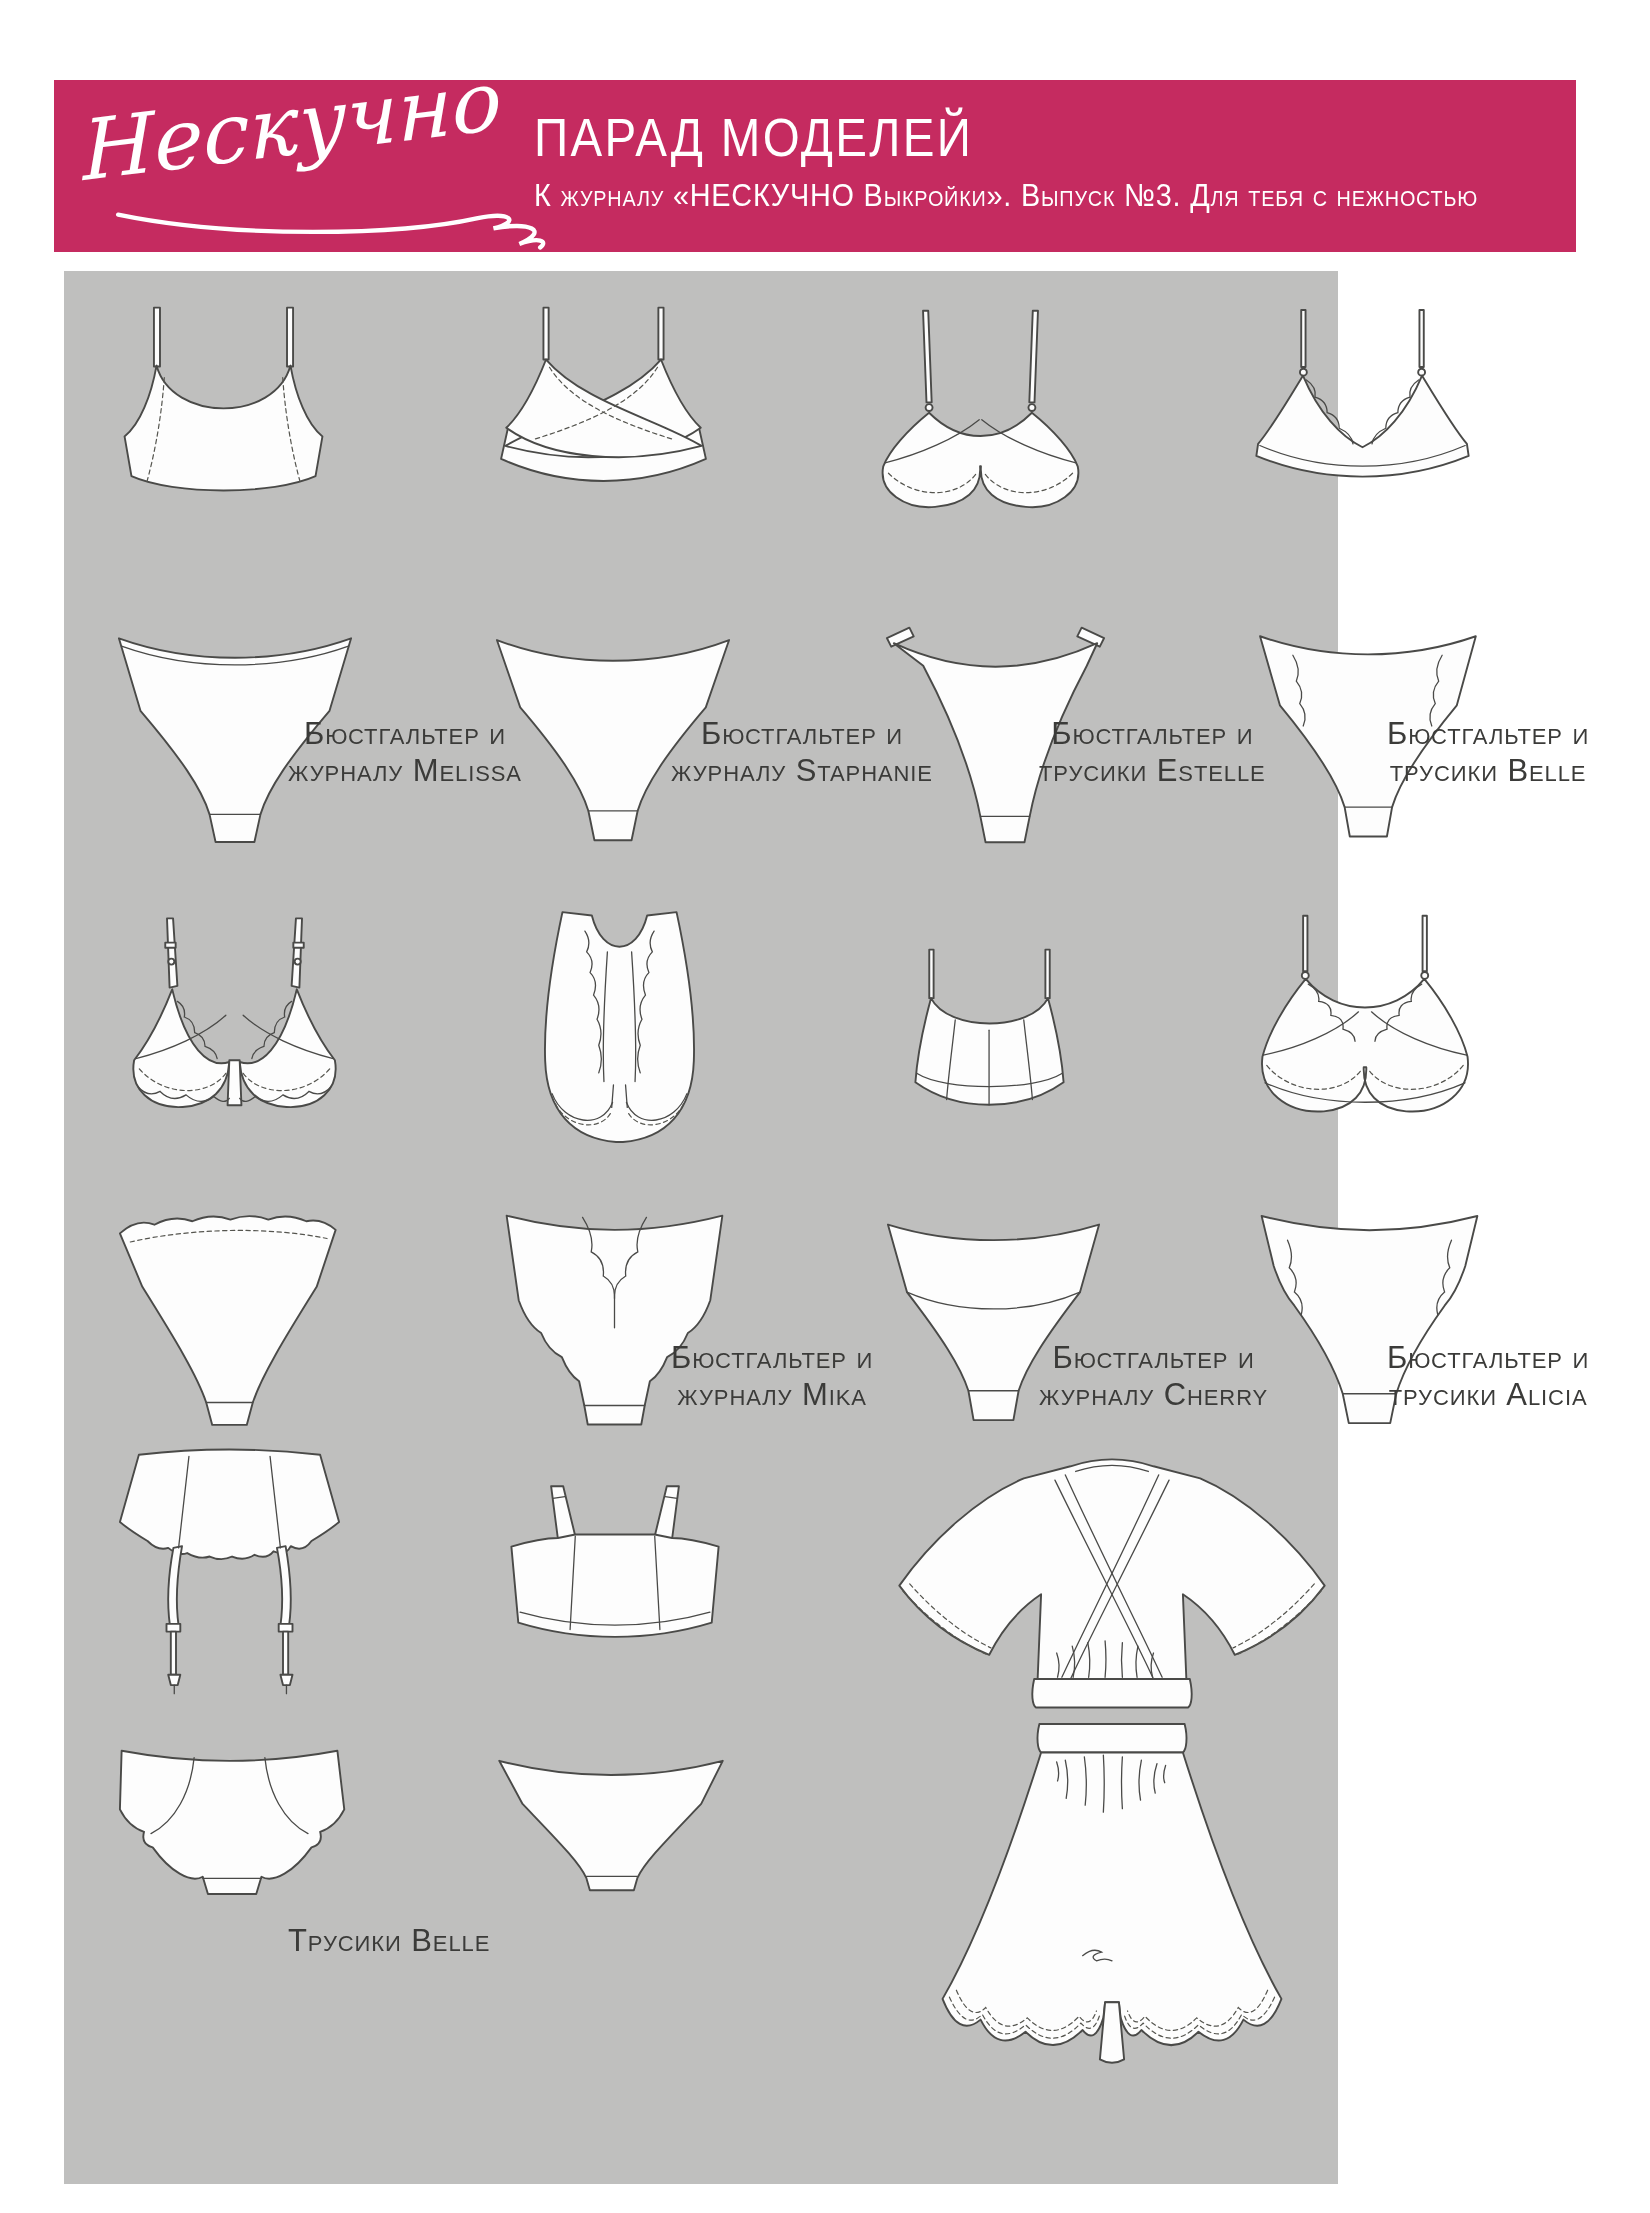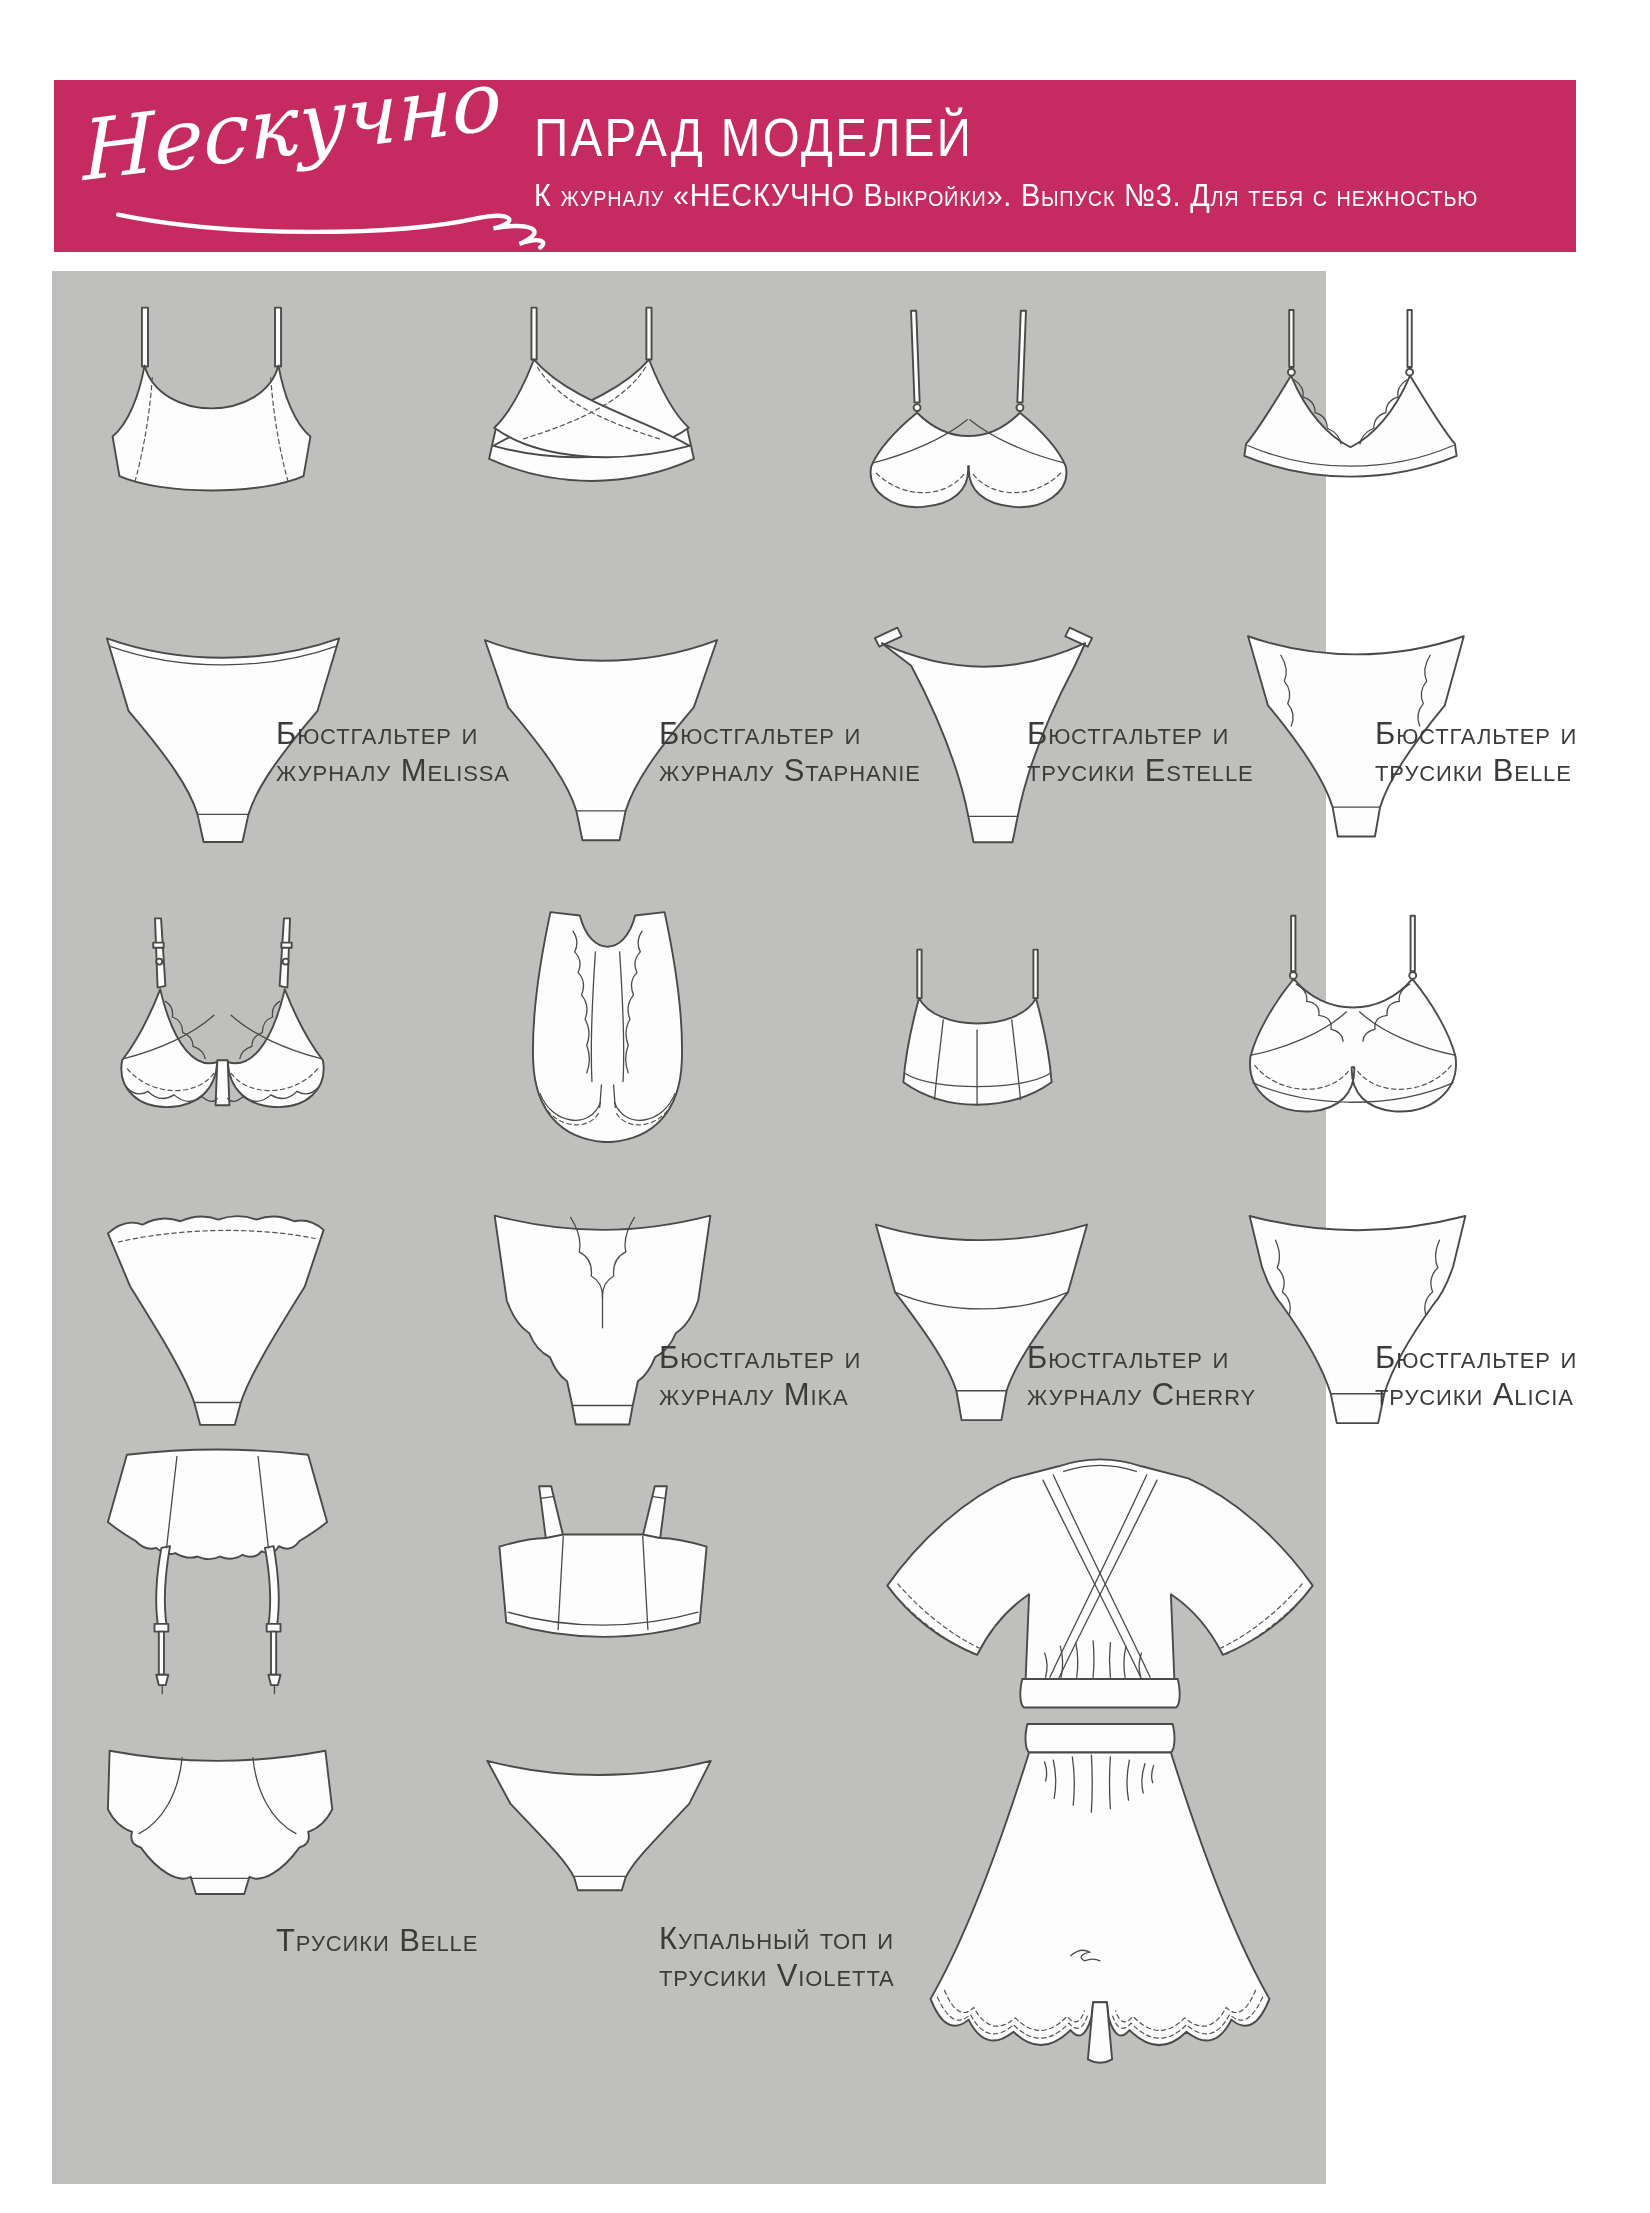--- a/index.html
+++ b/index.html
@@ -16,21 +16,21 @@
   .logo{position:absolute;left:29px;top:7px;width:467px;height:156px;color:#fff;
         font-family:"DejaVu Serif",serif;font-style:italic;font-size:83px;line-height:130px;
         transform:rotate(-7deg) skewX(-6deg);transform-origin:left center;white-space:nowrap;}
   .logo-flourish{position:absolute;left:52px;top:119px;}
   .head-text{position:absolute;left:480px;top:0;color:#fff;}
   .title{position:absolute;left:0;top:26px;font-size:54px;letter-spacing:2.6px;white-space:nowrap;
          transform:scaleX(.88);transform-origin:left;}
   .subtitle{position:absolute;left:0;top:97px;font-size:32px;letter-spacing:0.9px;white-space:nowrap;
          font-variant:small-caps;transform:scaleX(.9);transform-origin:left;}
   
-  .canvas{position:absolute;left:52px;top:271px;width:1274px;height:1913px;background:var(--canvas-gray);}
+  .canvas{position:absolute;left:64px;top:271px;width:1274px;height:1913px;background:var(--canvas-gray);text-align:center;}
   .flat{position:absolute;margin:0;padding:0;}
   .flat svg{display:block;width:100%;height:100%;overflow:visible;}
   .o{fill:#fdfdfd;stroke:var(--line-gray);stroke-width:2.2;stroke-linejoin:round;stroke-linecap:round;}
   .ln{fill:none;stroke:var(--line-gray);stroke-width:1.5;stroke-linecap:round;}
   .dl{fill:none;stroke:#55554f;stroke-width:1.4;stroke-dasharray:5 4;stroke-linecap:round;}
   
   .lbl{position:absolute;z-index:5;color:var(--text-dark);font-variant:small-caps;
        font-size:31px;line-height:37px;letter-spacing:0.9px;white-space:nowrap;}
   .lbl span{display:block;}
 </style>
@@ -364,20 +364,16 @@
         <path class="dl" d="M72,634 Q90,674 110,654 Q130,692 160,666 Q192,698 224,664 Q238,680 246,654"></path>
         <path class="dl" d="M80,626 Q96,664 114,646 Q134,682 162,658 Q192,688 222,656 Q234,672 242,650"></path>
         <path class="dl" d="M448,634 Q430,674 410,654 Q390,692 360,666 Q328,698 296,664 Q282,680 274,654"></path>
         <path class="dl" d="M440,626 Q424,664 406,646 Q386,682 358,658 Q328,688 298,656 Q286,672 278,650"></path>
       </svg>
     </figure>
 
     <div class="lbl" style="left:224px;top:1651px">
       <span>Трусики Belle</span>
     </div>
-    <div class="lbl" style="left:607px;top:1649px">
-      <span>Купальный топ и</span>
-      <span>трусики Violetta</span>
-    </div>
 
   </main>
 </div>
 
 
 </body></html>

